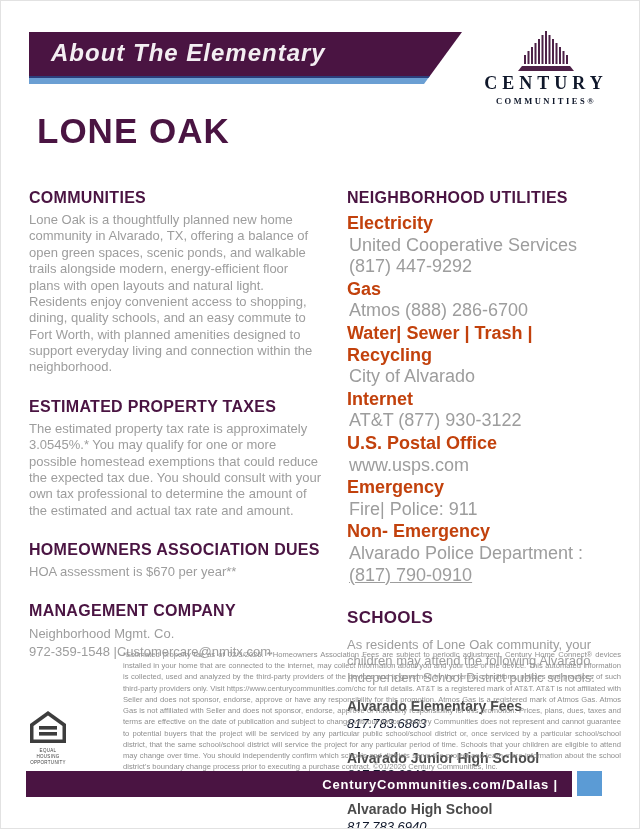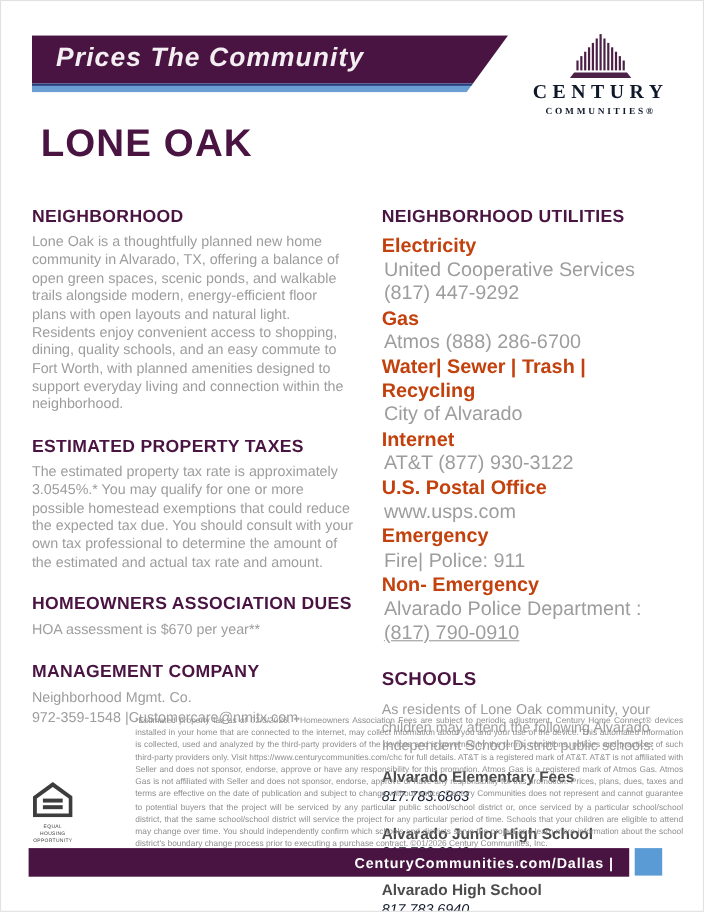--- a/index.html
+++ b/index.html
@@ -99,21 +99,21 @@
     background:#5b9bd5;
   }
 </style>
 </head>
 <body>
 
 <div class="page">
 
   <div class="banner">
     <div class="banner-purple">
-      <span class="banner-title">Prices The Community</span>
+      <span class="banner-title">About The Elementary</span>
     </div>
     <div class="banner-blue"></div>
   </div>
 
   <div class="logo">
     <svg width="62" height="42" viewBox="0 0 62 42">
       <g fill="#4d2147">
         <rect x="30" y="2" width="2" height="33"></rect>
         <rect x="26.5" y="6" width="2" height="29"></rect>
         <rect x="33.5" y="6" width="2" height="29"></rect>
@@ -133,21 +133,21 @@
     <div class="logo-name">CENTURY</div>
     <div class="logo-sub">COMMUNITIES®</div>
   </div>
 
   <h1 class="page-title">LONE OAK</h1>
 
   <div class="columns">
 
     <div class="col-left">
       <div class="section">
-        <h2 class="section-heading">NEIGHBORHOOD</h2>
+        <h2 class="section-heading">COMMUNITIES</h2>
         <p class="body-text">Lone Oak is a thoughtfully planned new home community in Alvarado, TX, offering a balance of open green spaces, scenic ponds, and walkable trails alongside modern, energy-efficient floor plans with open layouts and natural light. Residents enjoy convenient access to shopping, dining, quality schools, and an easy commute to Fort Worth, with planned amenities designed to support everyday living and connection within the neighborhood.</p>
       </div>
 
       <div class="section">
         <h2 class="section-heading">ESTIMATED PROPERTY TAXES</h2>
         <p class="body-text">The estimated property tax rate is approximately 3.0545%.* You may qualify for one or more possible homestead exemptions that could reduce the expected tax due. You should consult with your own tax professional to determine the amount of the estimated and actual tax rate and amount.</p>
       </div>
 
       <div class="section">
         <h2 class="section-heading">HOMEOWNERS ASSOCIATION DUES</h2>

